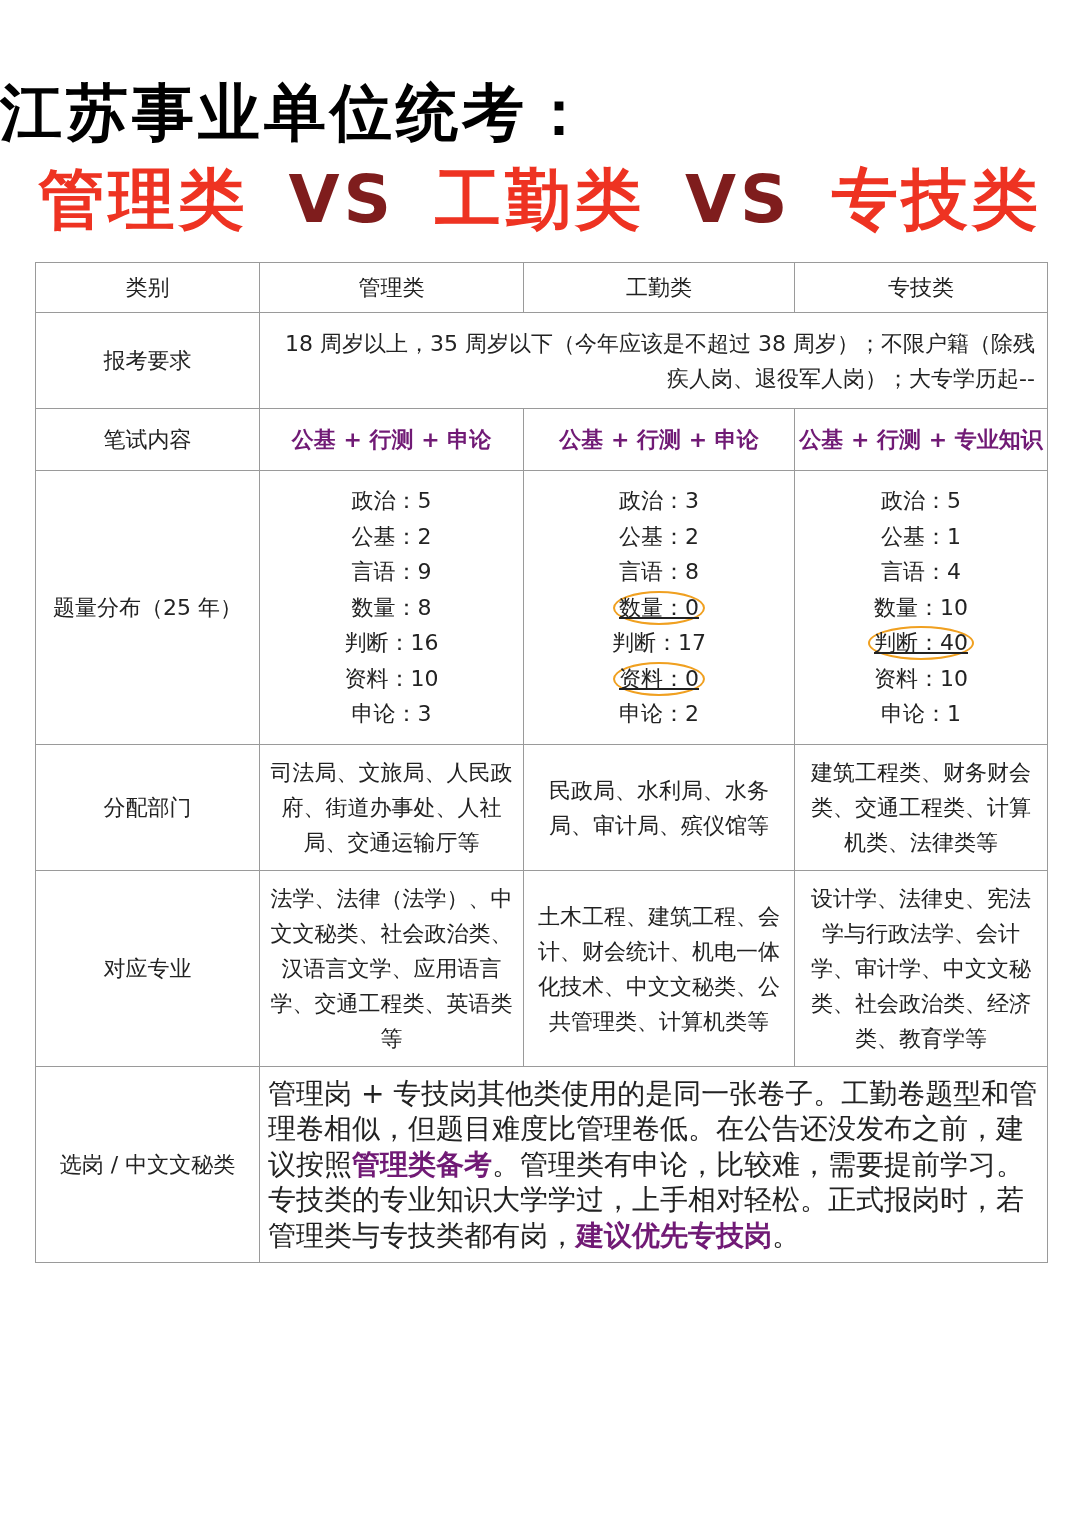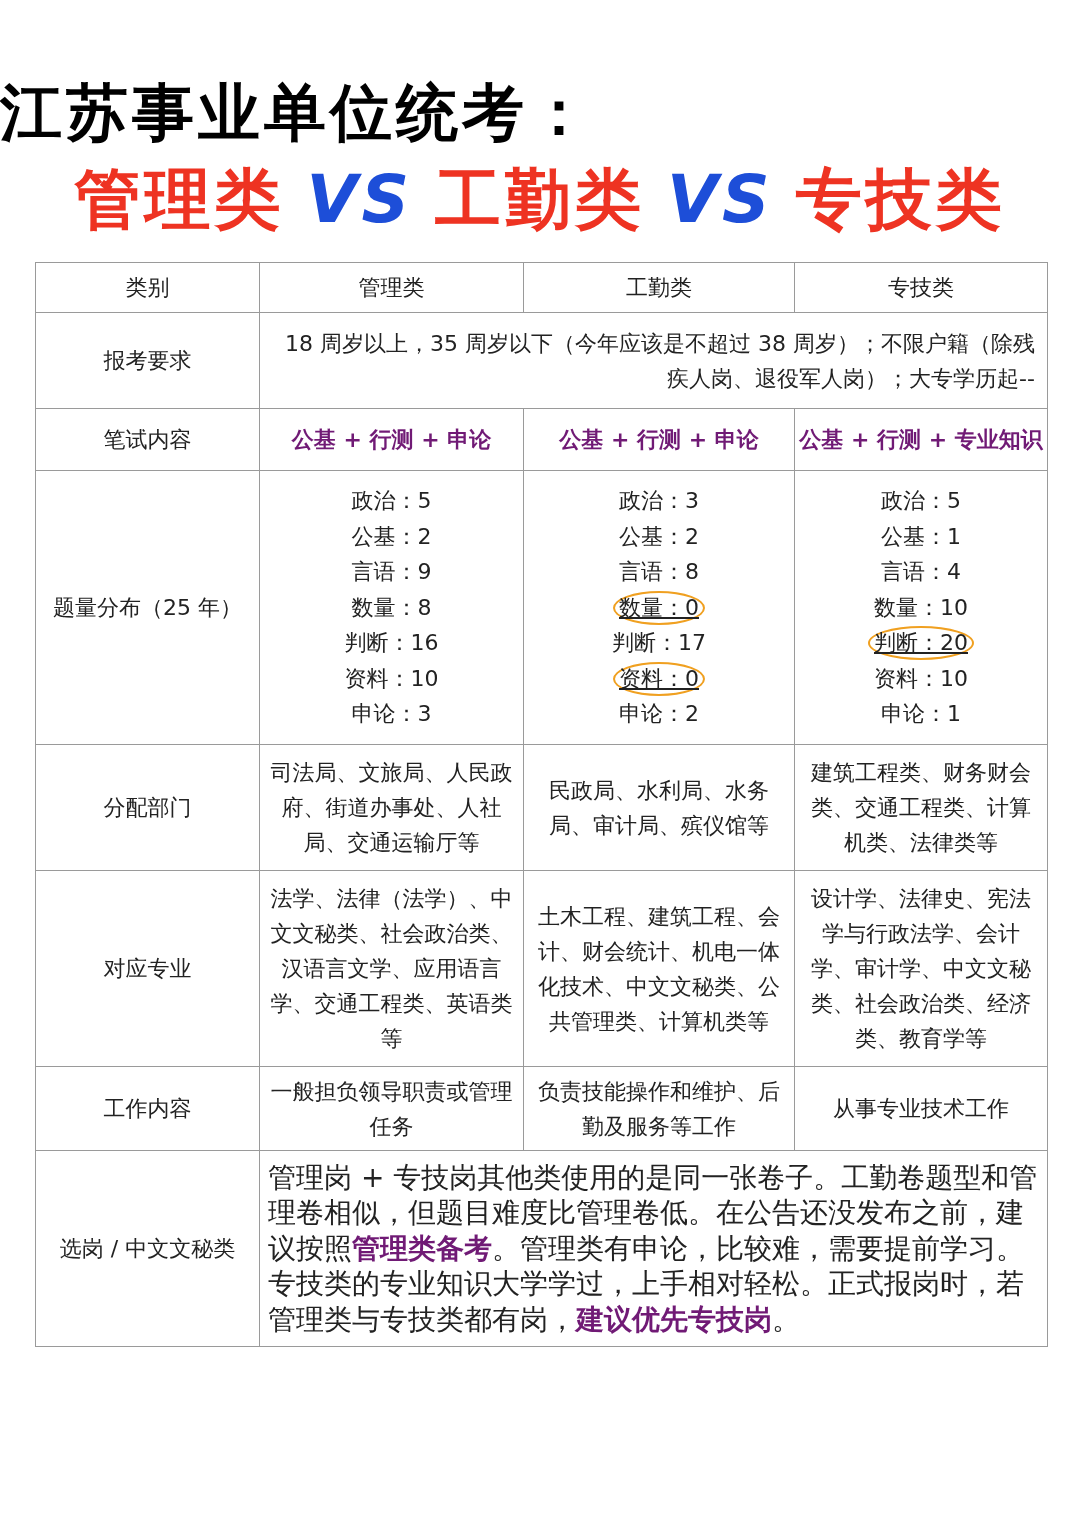--- a/index.html
+++ b/index.html
@@ -1,20 +1,20 @@
 <!DOCTYPE html>
 <html><head>
 <meta charset="utf-8">
 <style>
   html, body { margin:0; padding:0; }
   body { width:1080px; height:1527px; background:#ffffff; font-family:"DejaVu Sans", "Liberation Sans", sans-serif; color:#1a1a1a; position:relative; overflow:hidden; }
   .title1 { position:absolute; top:78px; left:0; width:1080px; text-align:left; font-size:62px; font-weight:bold; letter-spacing:4px; color:#000000; line-height:70px; }
   .title2 { position:absolute; top:162px; left:0; width:1080px; text-align:center; font-size:66px; font-weight:bold; letter-spacing:4px; line-height:76px; }
   .title2 .red { color:#ee3322; }
-  .title2 .blk { color:#1d4ed8; margin:0 22px;font-style:italic; }
+  .title2 .blk { color:#7f1d1d; margin:0 40px; }
   table { position:absolute; top:262px; left:35px; width:1012px; border-collapse:collapse; table-layout:fixed; }
   td { border:1.5px solid #9a9a9a; text-align:center; vertical-align:middle; font-size:22px; line-height:35px; padding:0 10px; color:#222; }
   td.lbl { font-size:22px; }
   .red-b { color:#701a75; font-weight:bold; }
   .dist-line { display:block; line-height:35.5px; }
   .circle { display:inline-block; border:2.5px solid #f0a020; border-radius:50%; padding:0 4px; margin:-3px -6px; line-height:30px;text-decoration:underline; }
   .advice { text-align:left; font-size:28px; line-height:35.5px; padding:0 8px; }
 </style>
 </head>
 <body>
@@ -66,41 +66,35 @@
       <span class="dist-line"><span class="circle">数量：0</span></span>
       <span class="dist-line">判断：17</span>
       <span class="dist-line"><span class="circle">资料：0</span></span>
       <span class="dist-line">申论：2</span>
     </td>
     <td>
       <span class="dist-line">政治：5</span>
       <span class="dist-line">公基：1</span>
       <span class="dist-line">言语：4</span>
       <span class="dist-line">数量：10</span>
-      <span class="dist-line"><span class="circle">判断：20</span></span>
+      <span class="dist-line"><span class="circle">判断：40</span></span>
       <span class="dist-line">资料：10</span>
       <span class="dist-line">申论：1</span>
     </td>
   </tr>
   <tr style="height:126px">
     <td class="lbl">分配部门</td>
     <td>司法局、文旅局、人民政府、街道办事处、人社局、交通运输厅等</td>
     <td>民政局、水利局、水务局、审计局、殡仪馆等</td>
     <td>建筑工程类、财务财会类、交通工程类、计算机类、法律类等</td>
   </tr>
   <tr style="height:196px">
     <td class="lbl">对应专业</td>
     <td>法学、法律（法学）、中文文秘类、社会政治类、汉语言文学、应用语言学、交通工程类、英语类等</td>
     <td>土木工程、建筑工程、会计、财会统计、机电一体化技术、中文文秘类、公共管理类、计算机类等</td>
     <td>设计学、法律史、宪法学与行政法学、会计学、审计学、中文文秘类、社会政治类、经济类、教育学等</td>
   </tr>
-  <tr style="height:84px">
-    <td class="lbl">工作内容</td>
-    <td>一般担负领导职责或管理任务</td>
-    <td>负责技能操作和维护、后勤及服务等工作</td>
-    <td>从事专业技术工作</td>
-  </tr>
   <tr style="height:196px">
     <td class="lbl">选岗 / 中文文秘类</td>
     <td colspan="3" class="advice"><span>管理岗 + 专技岗其他类使用的是同一张卷子。工勤卷题型和管理卷相似，但题目难度比管理卷低。在公告还没发布之前，建议按照</span><span class="red-b">管理类备考</span><span>。管理类有申论，比较难，需要提前学习。专技类的专业知识大学学过，上手相对轻松。正式报岗时，若管理类与专技类都有岗，</span><span class="red-b">建议优先专技岗</span><span>。</span></td>
   </tr>
 </tbody>
   </table>
 
 </body></html>

